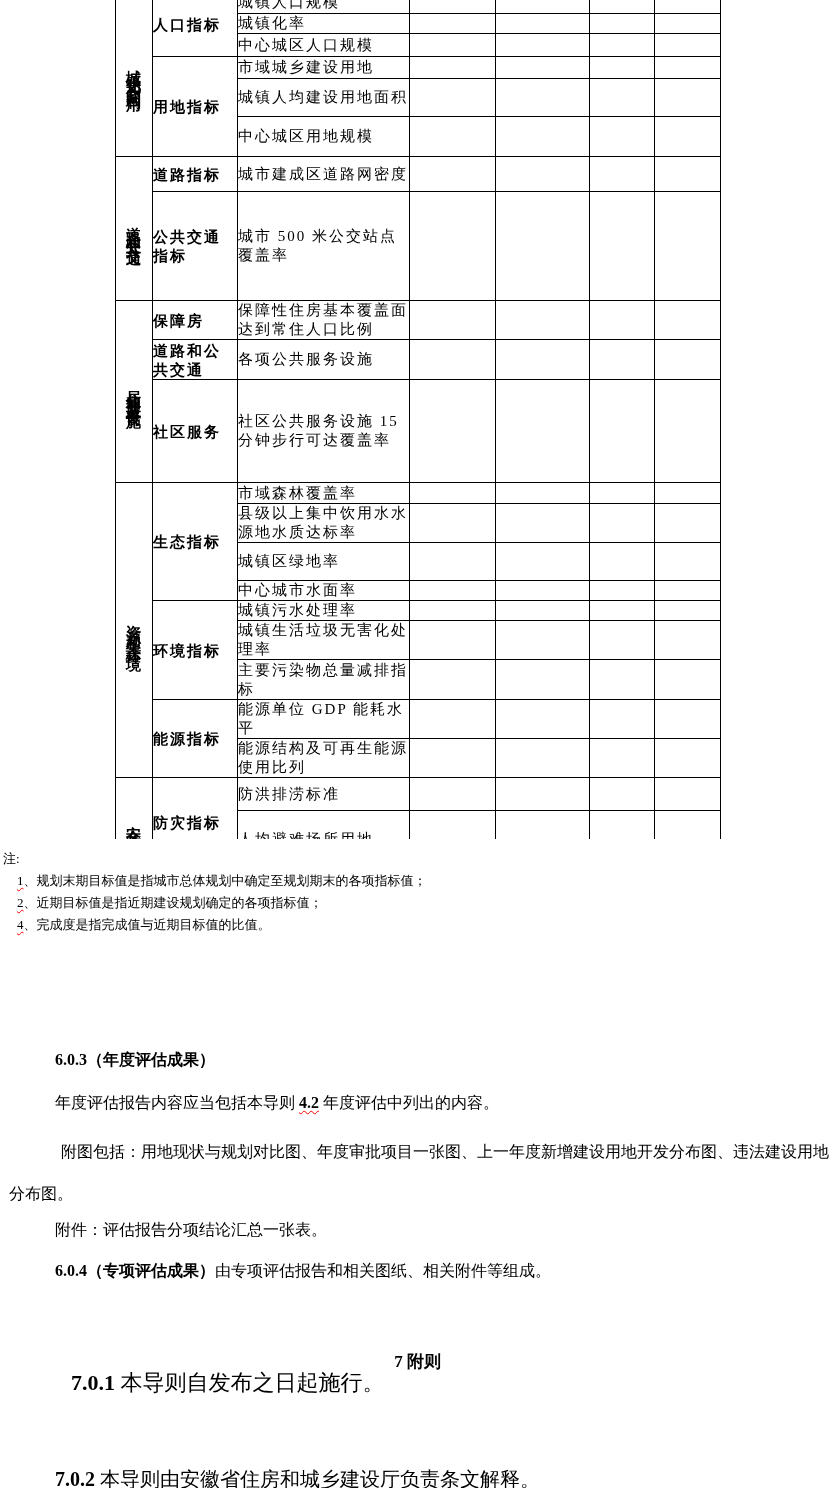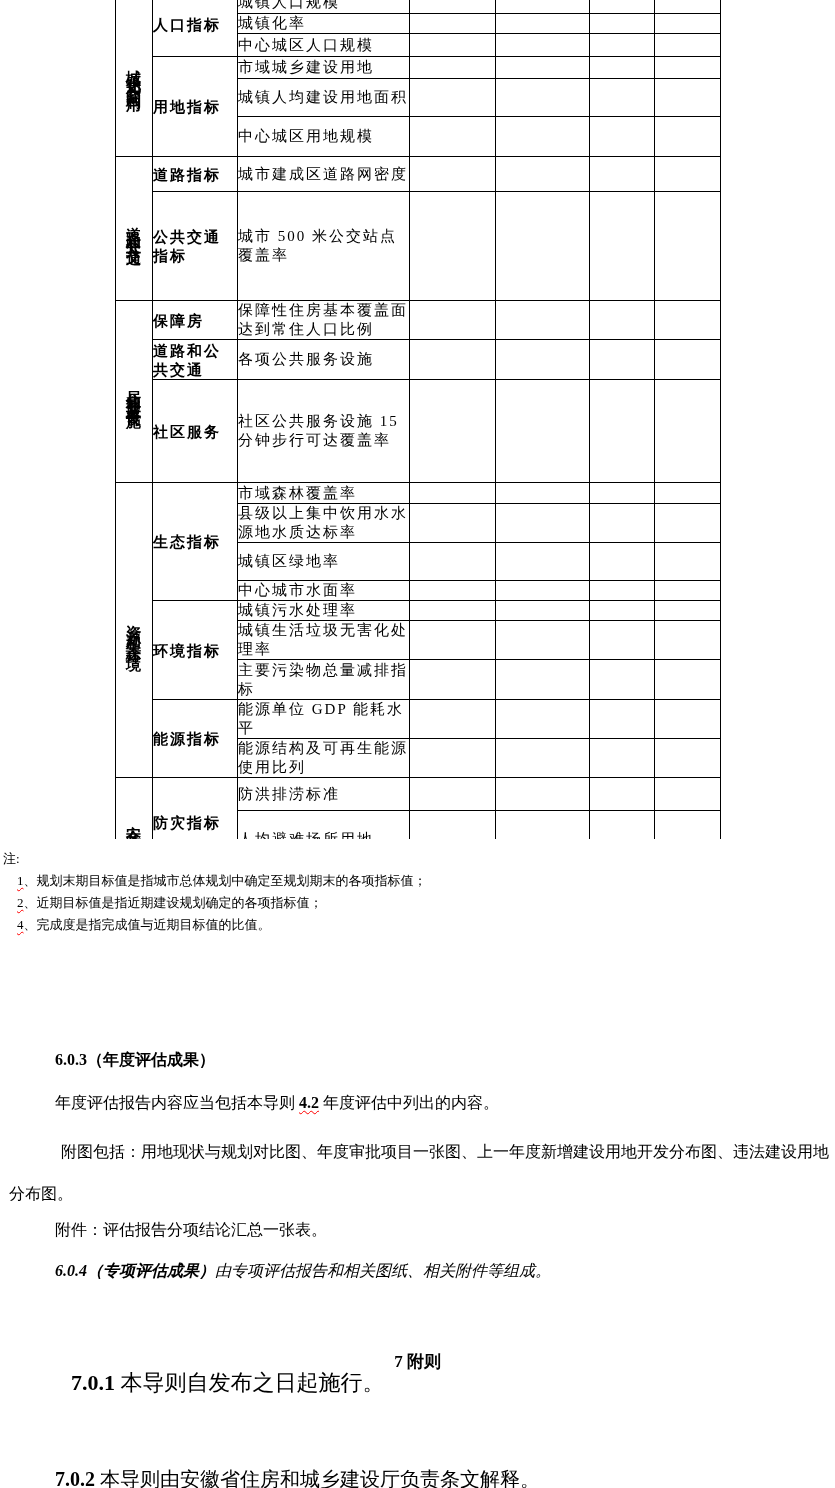--- a/index.html
+++ b/index.html
@@ -24,21 +24,21 @@
       text-decoration-color:#ff0000;text-decoration-thickness:1px;text-underline-offset:2px;}
   
   .notes{position:absolute;left:3px;top:848px;font-size:13px;line-height:22px;}
   .note-item{padding-left:14px;}
   
   .h603{position:absolute;left:55px;top:1050px;font-size:16px;font-weight:bold;}
   .p603{position:absolute;left:55px;top:1093px;font-size:16px;margin:0;}
   .pfig{position:absolute;left:9px;top:1131px;width:830px;text-indent:52px;
         font-size:16px;line-height:42px;margin:0;}
   .pannex{position:absolute;left:55px;top:1220px;font-size:16px;margin:0;}
-  .p604{position:absolute;left:55px;top:1261px;font-size:16px;margin:0;font-style:italic;}
+  .p604{position:absolute;left:55px;top:1261px;font-size:16px;margin:0;}
   .h7{position:absolute;left:0;top:1350px;width:835px;text-align:center;
       font-size:17px;font-weight:bold;}
   .p701{position:absolute;left:55px;top:1352px;font-size:22px;margin:16px;}
   .p702{position:absolute;left:55px;top:1466px;font-size:20px;margin:0;}
   .bold{font-weight:bold;}
 </style>
 </head>
 <body>
 
 <div class="page">

